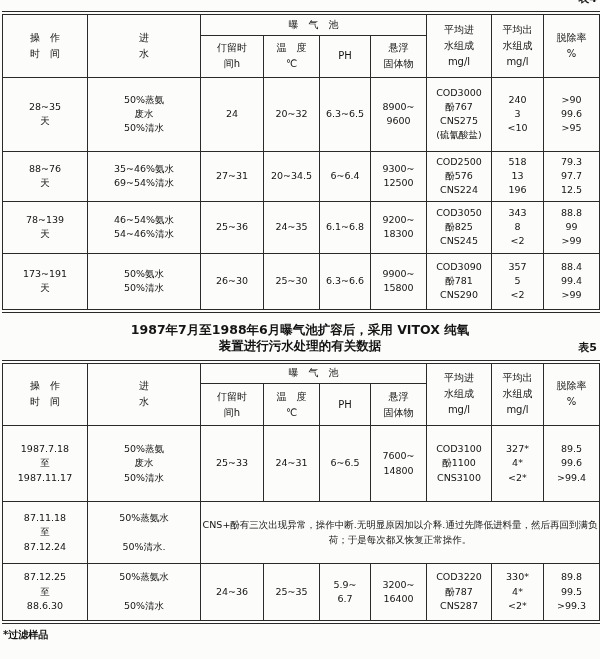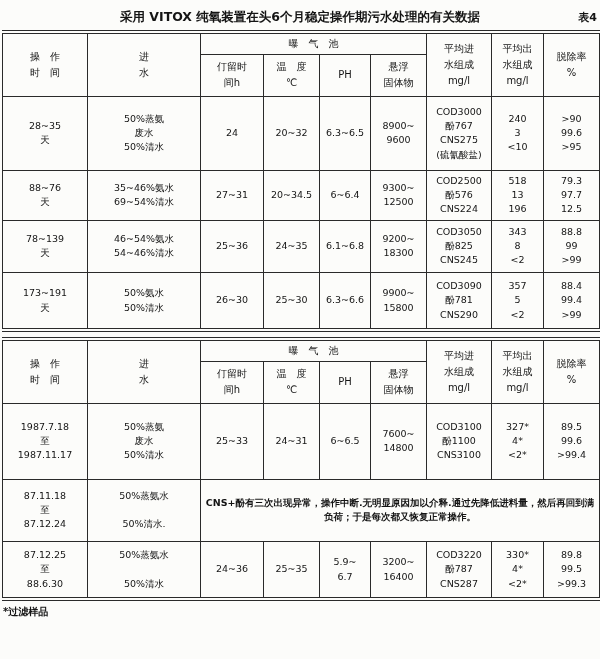--- a/index.html
+++ b/index.html
@@ -33,34 +33,33 @@
   tr.hr2 td { height: 42px; }
   .t4r1 td { height: 74px; }
   .t4r2 td { height: 50px; }
   .t4r3 td { height: 52px; }
   .t4r4 td { height: 58px; }
   .t5r1 td { height: 76px; }
   .t5r2 td { height: 62px; }
   .t5r3 td { height: 58px; }
   td.note {
     text-align: left; white-space: normal;
-    padding: 4px 9px; font-size: 10px; line-height: 1.9; font-weight: bold;
+    padding: 4px 9px; font-size: 10px; line-height: 1.9; font-weight: normal;
   }
   .footnote { margin: 4px 0 0 3px; font-size: 10px; font-weight: bold; }
   col.c1 { width: 85px; }  col.c2 { width: 113px; } col.c3 { width: 63px; }
   col.c4 { width: 56px; }  col.c5 { width: 51px; }  col.c6 { width: 56px; }
   col.c7 { width: 65px; }  col.c8 { width: 52px; }  col.c9 { width: 56px; }
 </style>
 </head>
 <body>
 
 <div class="page">
 
   <div class="ttl-row">
-    <span class="ttl">采用 VITOX 纯氧装置在头6个月稳定操作期污水处理的有关数据</span>
     <span class="tbl-label">表4</span>
   </div>
 
   <table class="tbl">
     <colgroup>
       <col class="c1">
         <col class="c2">
         <col class="c3">
         <col class="c4">
         <col class="c5">
@@ -174,20 +173,25 @@
         <td>357
 5
 &lt;2</td>
         <td>88.4
 99.4
 &gt;99</td>
       </tr>
     </tbody>
   </table>
 
+  <div class="ttl5-wrap">
+    <span class="ttl">1987年7月至1988年6月曝气池扩容后，采用 VITOX 纯氧</span>
+    <span class="ttl">装置进行污水处理的有关数据</span>
+    <span class="tbl-label">表5</span>
+  </div>
 
   <table class="tbl">
     <colgroup>
       <col class="c1">
         <col class="c2">
         <col class="c3">
         <col class="c4">
         <col class="c5">
       <col class="c6">
         <col class="c7">

